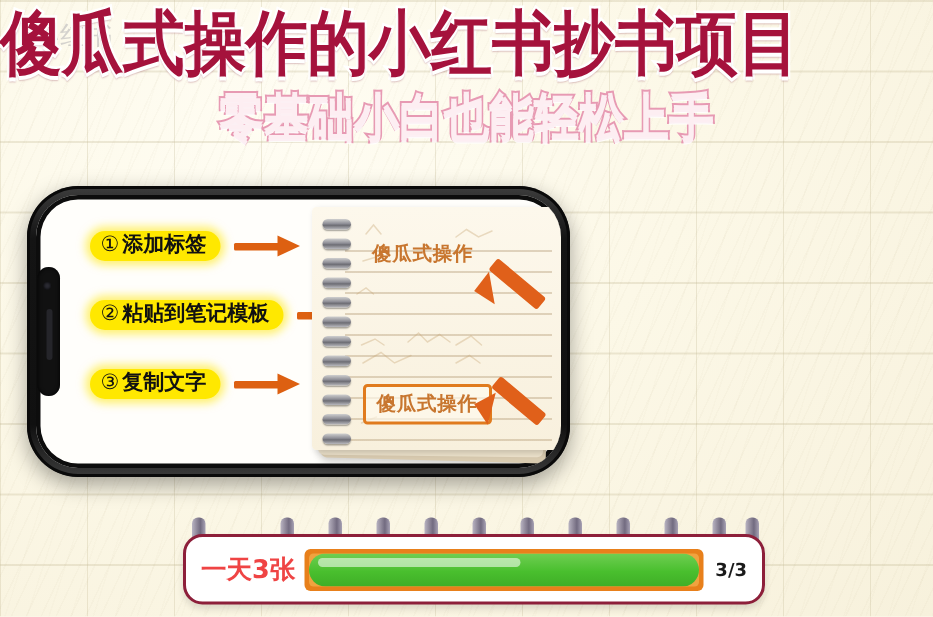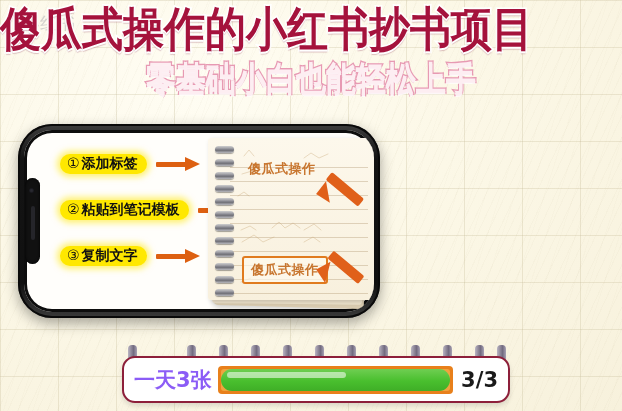--- a/index.html
+++ b/index.html
@@ -213,41 +213,41 @@
   }
   .bhole{
     position:absolute;top:15px;width:13px;height:8px;border-radius:50%;
     background:#ffffff;border:2px solid #c4506f;box-sizing:border-box;
   }
   .bhole-empty{
     position:absolute;width:7px;height:5px;border-radius:50%;
     background:#fff;border:1.5px solid #bdb7b2;box-sizing:border-box;
   }
   .pc-label{
-    font-size:21px;font-weight:700;color:#8b5cf6;white-space:nowrap;
+    font-size:17px;font-weight:700;color:#ef4444;white-space:nowrap;
     font-family:"DejaVu Sans","Liberation Sans",sans-serif;flex:none;margin-right:6px;
   }
   .pbar-outer{
     flex:1;height:28px;background:#e8801b;border-radius:4px;
     padding:3px;box-sizing:border-box;
   }
   .pbar-track{
     width:100%;height:100%;background:#f0a33f;border-radius:3px;overflow:hidden;
     position:relative;
   }
   .pbar-fill{
     height:100%;background:linear-gradient(180deg,#6fce52 0%,#49bf2e 55%,#3fae27 100%);
     border-radius:11px;position:relative;
   }
   .pbar-gloss{
     position:absolute;left:6px;top:3px;height:6px;width:52%;
     background:rgba(255,255,255,.55);border-radius:4px;
   }
   .pc-count{
-    font-size:21px;font-weight:700;color:#1a1a1a;margin-left:8px;flex:none;
+    font-size:12px;font-weight:700;color:#1a1a1a;margin-left:8px;flex:none;
     font-family:"DejaVu Sans","Liberation Sans",sans-serif;
   }
 </style>
 </head>
 <body>
 
 <div class="stage">
 
   <div class="bg"></div>
   <div class="bg-noise"></div>

